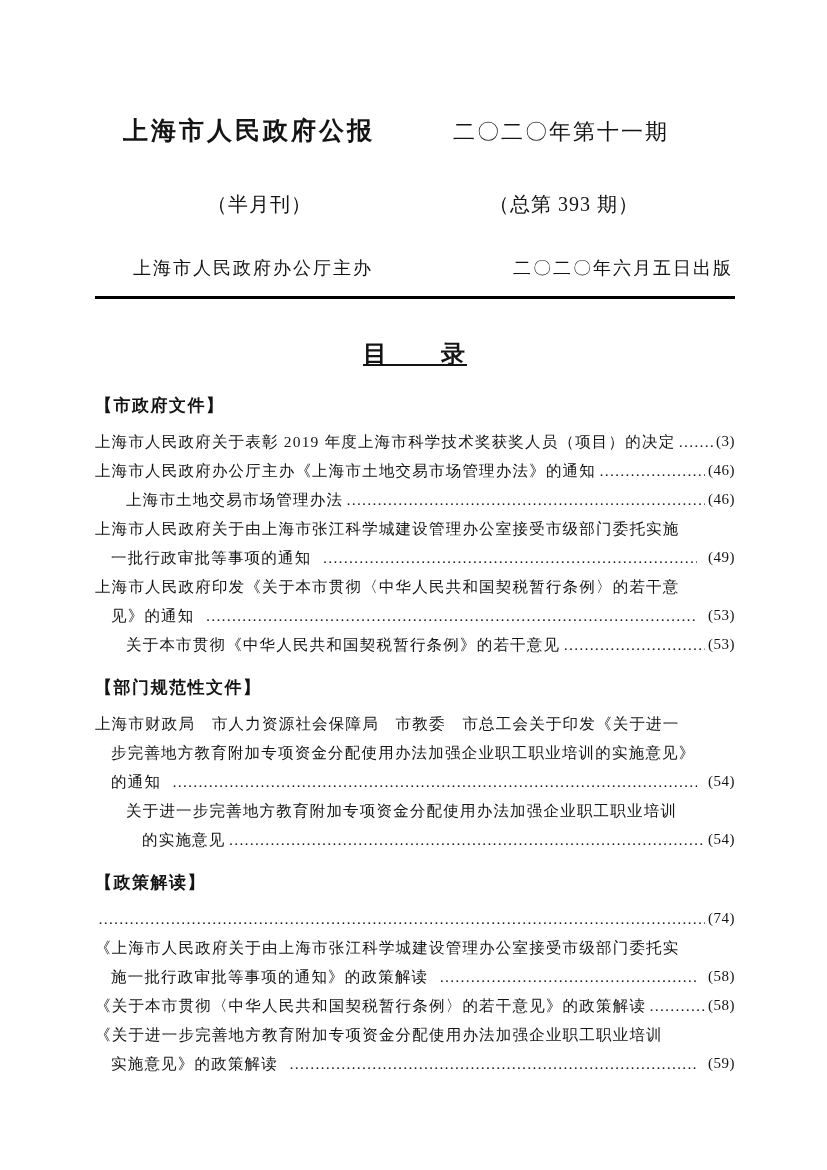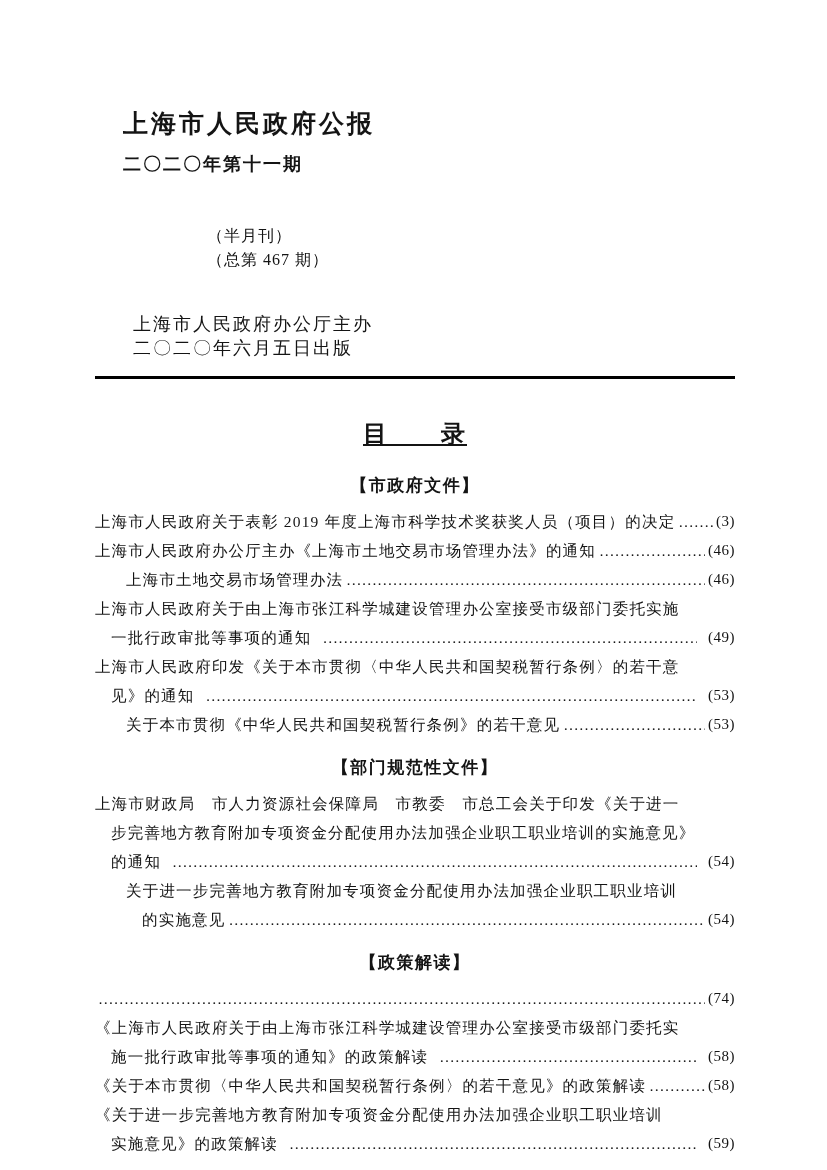--- a/index.html
+++ b/index.html
@@ -13,44 +13,42 @@
     height: 1170px;
     background: #ffffff;
     padding: 108px 92px 0 95px;
     overflow: hidden;
     position: relative;
   }
   .masthead .row {
     display: flex;
     justify-content: space-between;
     align-items: baseline;
-    flex-direction: column;
   }
   .row1 { padding: 0 66px 0 28px; margin-bottom: 44px; line-height: 32px; }
   .row1 .title { font-size: 25px; font-weight: bold; letter-spacing: 3px; }
-  .row1 .issue { font-size: 18px; letter-spacing: 2px; font-weight: bold; margin-top: 8px; }
-  .row2 { padding: 0 96px 0 112px; margin-bottom: 40px; font-size: 16px; letter-spacing: 1px; line-height: 24px; }
+  .row1 .issue { font-size: 22px; letter-spacing: 2px; font-weight: normal; margin-top: 8px; }
+  .row2 { padding: 0 96px 0 112px; margin-bottom: 40px; font-size: 20px; letter-spacing: 1px; line-height: 24px; }
   .row3 { padding: 0 2px 0 38px; margin-bottom: 16px; font-size: 18px; letter-spacing: 2px; line-height: 24px; }
   .rule { border-bottom: 3px solid #000; margin-bottom: 38px; }
   .toc-title {
     text-align: center;
     font-size: 24px;
     font-weight: bold;
     letter-spacing: 2px;
     line-height: 34px;
     margin-bottom: 20px;
     text-decoration: underline;
   }
   .toc-section .section-header {
     font-weight: bold;
     font-size: 17px;
     line-height: 30px;
     margin: 14px 0 6px;
     letter-spacing: 1.5px;
-    text-align: center;
   }
   .toc-line {
     display: flex;
     align-items: flex-end;
     font-size: 15.5px;
     line-height: 29px;
     letter-spacing: 1.2px;
   }
   .toc-line.indent-1 { padding-left: 16px; gap: 8px; }
   .toc-line.indent-2 { padding-left: 31px; }
@@ -74,21 +72,21 @@
 
 <div class="page">
 
   <header class="masthead">
     <div class="row row1">
       <h1 class="title">上海市人民政府公报</h1>
       <div class="issue">二〇二〇年第十一期</div>
     </div>
     <div class="row row2">
       <div>（半月刊）</div>
-      <div>（总第 467 期）</div>
+      <div>（总第 393 期）</div>
     </div>
     <div class="row row3">
       <div>上海市人民政府办公厅主办</div>
       <div>二〇二〇年六月五日出版</div>
     </div>
   </header>
 
   <div class="rule"></div>
 
   <h2 class="toc-title">目　　录</h2>

